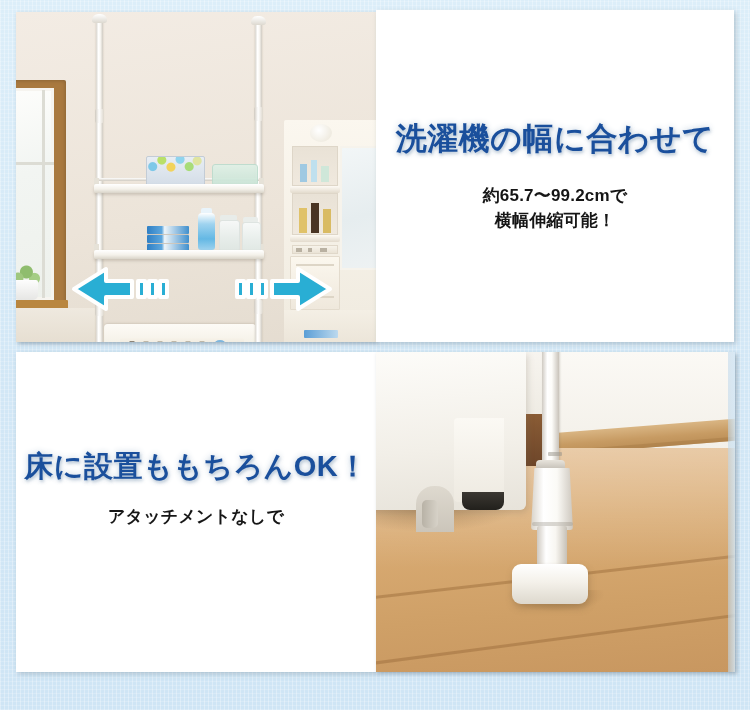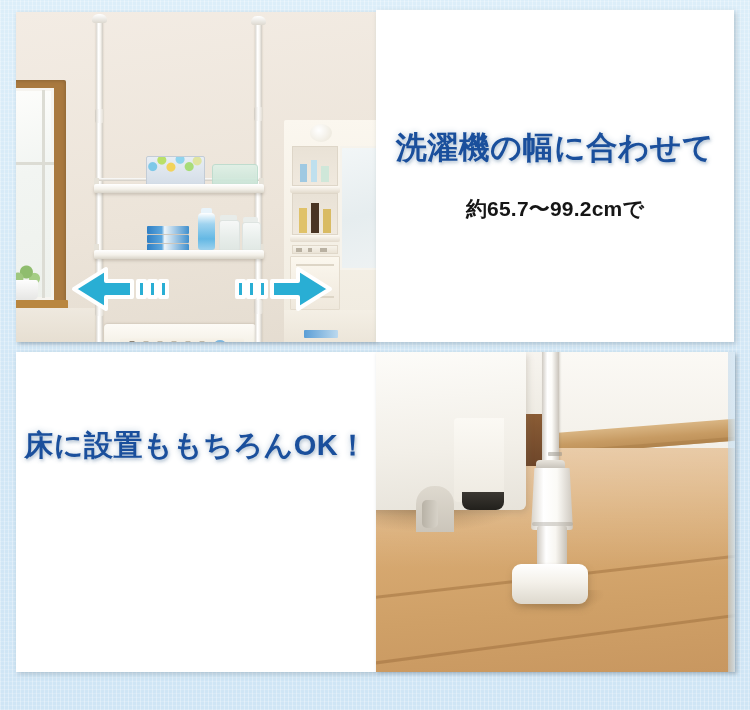--- a/index.html
+++ b/index.html
@@ -80,32 +80,32 @@
   #headline-width {
     font-size: 31px;
     margin-bottom: 26px;
   }
   #headline-floor {
     font-size: 29px;
     margin: 0 0 20px 0;
   }
   .subtext {
     color: #161616;
-    font-size: 21px;
+    font-size: 17px;
     font-weight: bold;
     text-align: center;
     line-height: 1.45;
     letter-spacing: 0.2px;
   }
   .hl-line, .sub-line { display: block; }
 
   
   #text-floor .panel-inner {
     justify-content: flex-start;
-    padding-top: 75px;
+    padding-top: 96px;
   }
 
   
   #photo-laundry {
     background: linear-gradient(178deg, #efe9e2 0%, #ece5dc 50%, #e8e1d6 100%);
   }
   .ph-el { position: absolute; }
 
   
   #wall-main {
@@ -599,30 +599,32 @@
   </div>
 </div>
 
 <div class="panel white-panel" id="text-width">
   <div class="panel-inner">
     <div class="headline" id="headline-width">
       <span class="hl-line">洗濯機の幅に合わせて</span>
     </div>
     <div class="subtext">
       <span class="sub-line">約65.7〜99.2cmで</span>
+      <span class="sub-line">横幅伸縮可能！</span>
     </div>
   </div>
 </div>
 
 <div class="panel white-panel" id="text-floor">
   <div class="panel-inner">
     <div class="headline" id="headline-floor">
       <span class="hl-line">床に設置ももちろんOK！</span>
     </div>
     <div class="subtext">
+      <span class="sub-line">アタッチメントなしで</span>
     </div>
   </div>
 </div>
 
 <div class="panel photo-panel" id="photo-base">
 
   <div class="ph-el" id="pb-wall-left"></div>
   <div class="ph-el" id="pb-wall-right"></div>
   <div class="ph-el" id="pb-baseboard"></div>
   <div class="ph-el" id="pb-baseboard-edge"></div>

